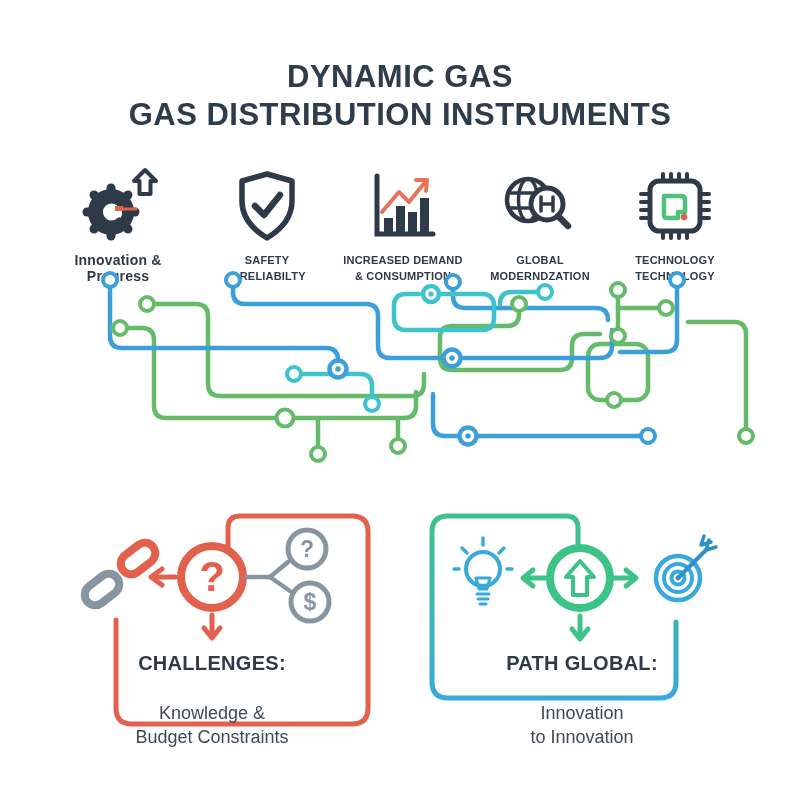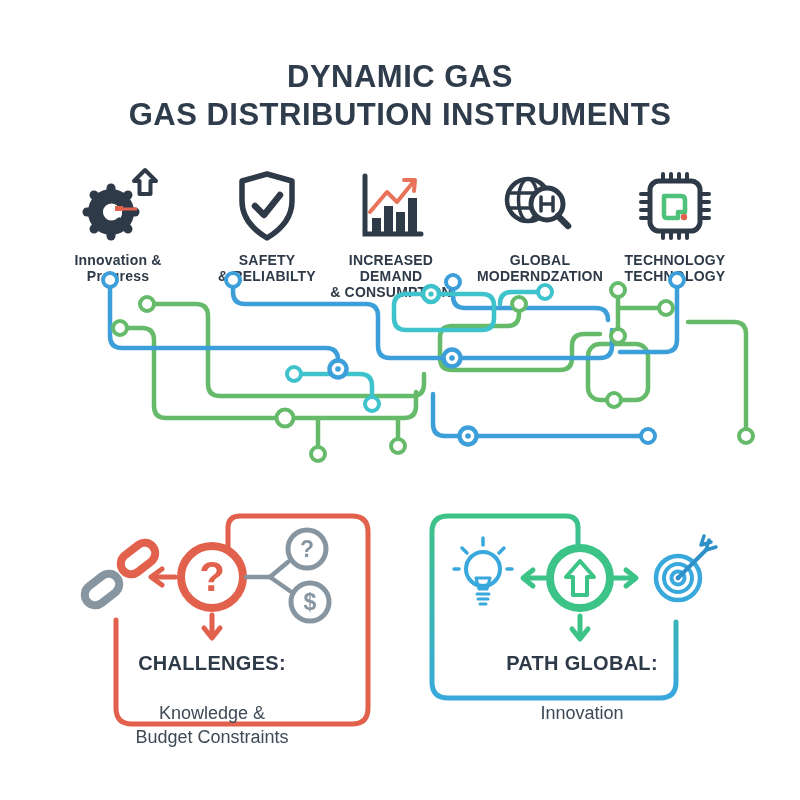--- a/index.html
+++ b/index.html
@@ -4,21 +4,21 @@
 <style>
   html,body{margin:0;padding:0;background:#ffffff;width:800px;height:800px;overflow:hidden;
     font-family:"Liberation Sans",sans-serif;}
   #stage{position:relative;width:800px;height:800px;background:#ffffff;}
   
   .title{position:absolute;top:58px;left:0;width:800px;text-align:center;
     color:#2f3c4b;font-weight:700;font-size:31px;line-height:38px;letter-spacing:.5px;}
   
   .feat{position:absolute;top:166px;width:150px;text-align:center;}
   .feat .icon-wrap{height:82px;display:flex;align-items:center;justify-content:center;}
-  .feat .lbl{margin-top:4px;color:#2e3a48;font-weight:700;font-size:14px;line-height:16px;letter-spacing:.2px;}
+  .feat .lbl{margin-top:4px;color:#2e3a48;font-weight:700;font-size:11px;line-height:16px;letter-spacing:.2px;}
   .feat.first .lbl{font-size:14px;}
   .net{position:absolute;top:266px;left:0;}
   .bottom-svg{position:absolute;top:505px;left:0;}
   .boxtext{position:absolute;top:652px;width:260px;text-align:center;}
   .boxtext .head{color:#2e3a48;font-weight:700;font-size:20px;letter-spacing:.3px;margin-bottom:26px;}
   .boxtext .sub{color:#3e4a56;font-size:18px;line-height:24px;margin-top:26px;}
   svg{display:block;}
   svg text{font-family:"Liberation Sans",sans-serif;}
 </style>
 </head>
@@ -66,21 +66,21 @@
         <path d="M40,6 L65,13 V33 C65,50 55,61 40,70 C25,61 15,50 15,33 V13 Z" fill="none" stroke="#2e3a48" stroke-width="5.5" stroke-linejoin="round"></path>
         <path d="M28,38 L37,47 L53,27" fill="none" stroke="#2e3a48" stroke-width="6.5" stroke-linecap="round" stroke-linejoin="round"></path>
       </svg>
     </div>
     <div class="lbl">
       <div>SAFETY</div>
       <div>&amp; RELIABILTY</div>
     </div>
   </div>
 
-  <div class="feat" style="left:316px">
+  <div class="feat" style="left:328px">
     <div class="icon-wrap">
       <svg width="80" height="78" viewBox="0 0 80 78">
         <path d="M14,8 V66 H70" fill="none" stroke="#2e3a48" stroke-width="5" stroke-linecap="round"></path>
         <g fill="#2e3a48">
           <rect x="21" y="50" width="9" height="16"></rect>
           <rect x="33" y="38" width="9" height="28"></rect>
           <rect x="45" y="44" width="9" height="22"></rect>
           <rect x="57" y="30" width="9" height="36"></rect>
         </g>
         <path d="M19,44 L36,24 L46,34 L63,13" fill="none" stroke="#e8735a" stroke-width="4" stroke-linecap="round" stroke-linejoin="round"></path>
@@ -302,16 +302,17 @@
     <div class="sub">
       <div>Knowledge &amp;</div>
       <div>Budget Constraints</div>
     </div>
   </div>
 
   <div class="boxtext" style="left:452px">
     <div class="head">PATH GLOBAL:</div>
     <div class="sub">
       <div>Innovation</div>
+      <div>to Innovation</div>
     </div>
   </div>
 
 </div>
 
 </body></html>

